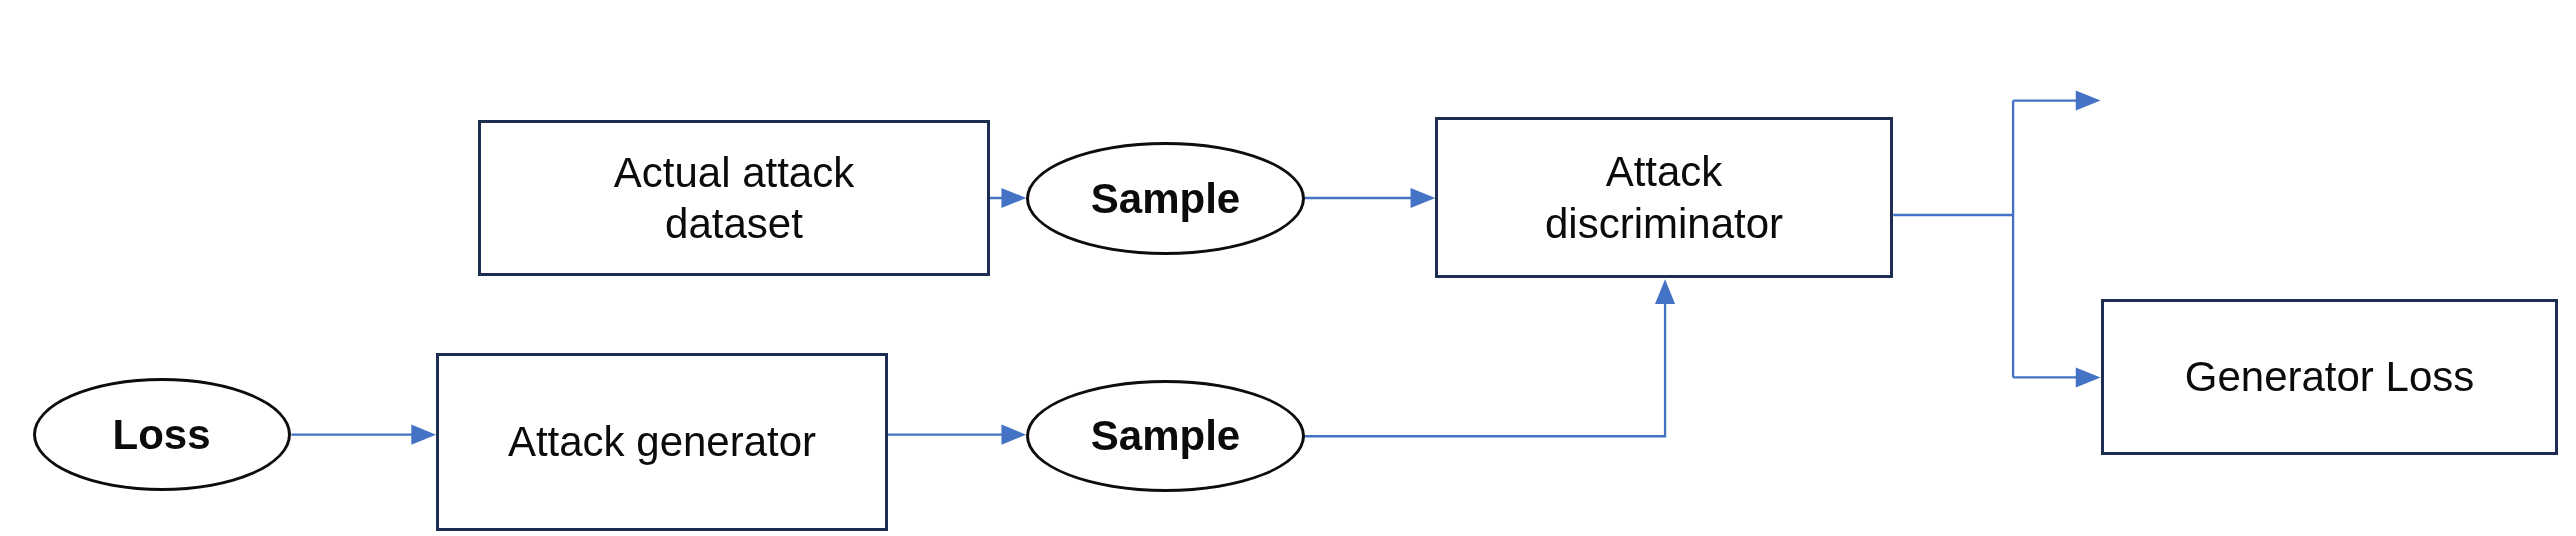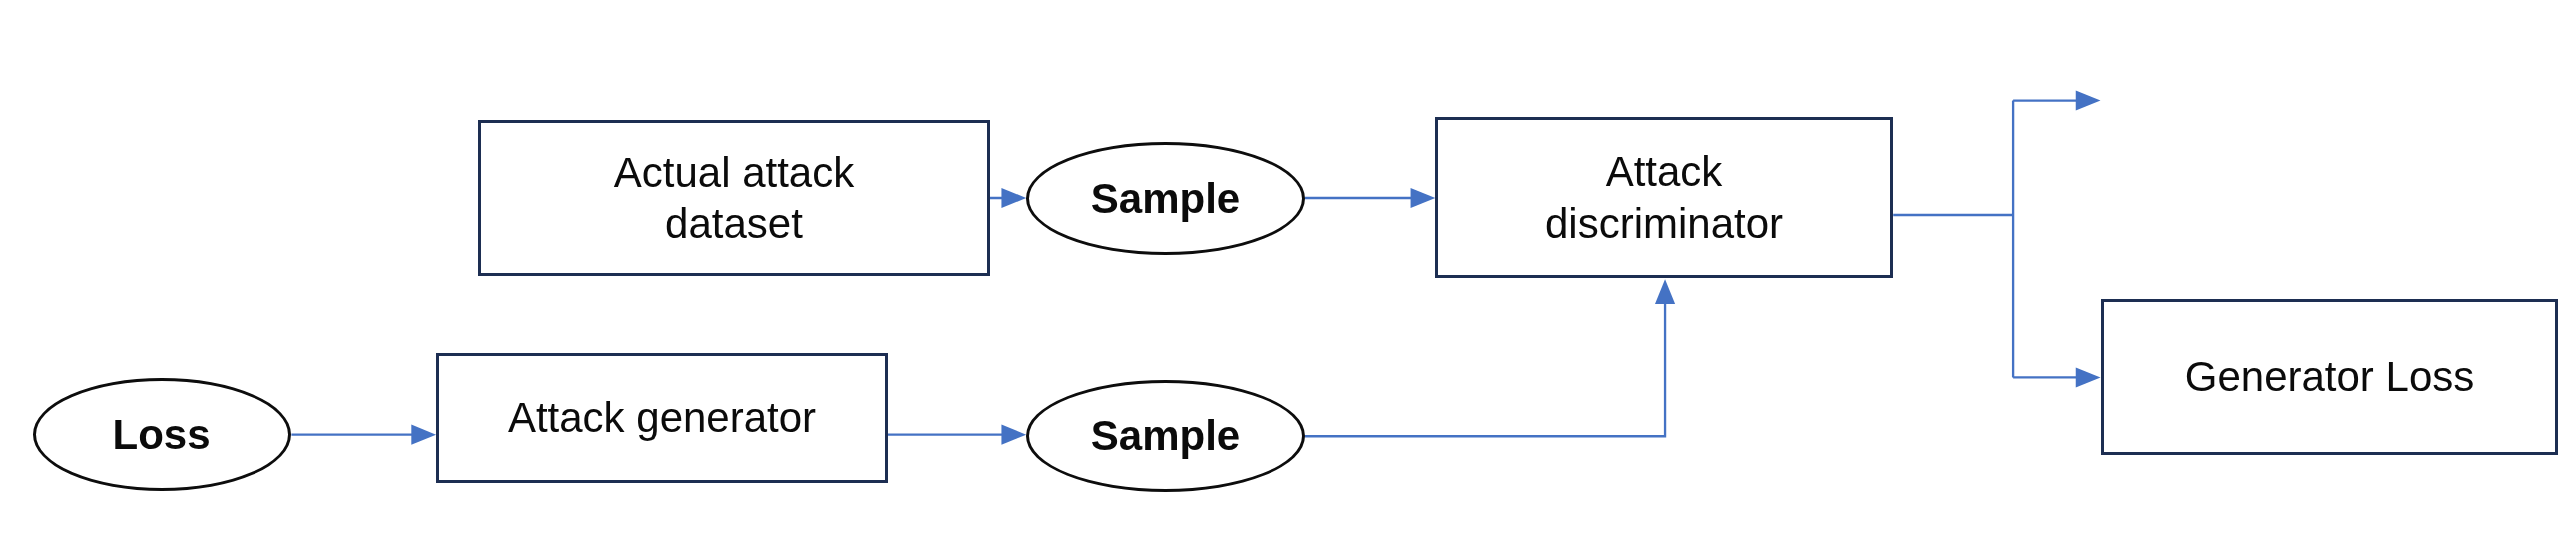--- a/index.html
+++ b/index.html
@@ -78,21 +78,21 @@
 
 
   <div class="node rect" style="left:2101px;top:299px;width:457px;height:156px;">
     <span class="label">Generator Loss</span>
   </div>
 
   <div class="node ellipse" style="left:32.5px;top:378px;width:258px;height:113px;">
     <span class="label">Loss</span>
   </div>
 
-  <div class="node rect" style="left:436px;top:353px;width:452px;height:130px;">
+  <div class="node rect" style="left:436px;top:353px;width:452px;height:178px;">
     <span class="label">Attack generator</span>
   </div>
 
   <div class="node ellipse" style="left:1026px;top:380px;width:279px;height:112px;">
     <span class="label">Sample</span>
   </div>
 
 </div>
 
 

